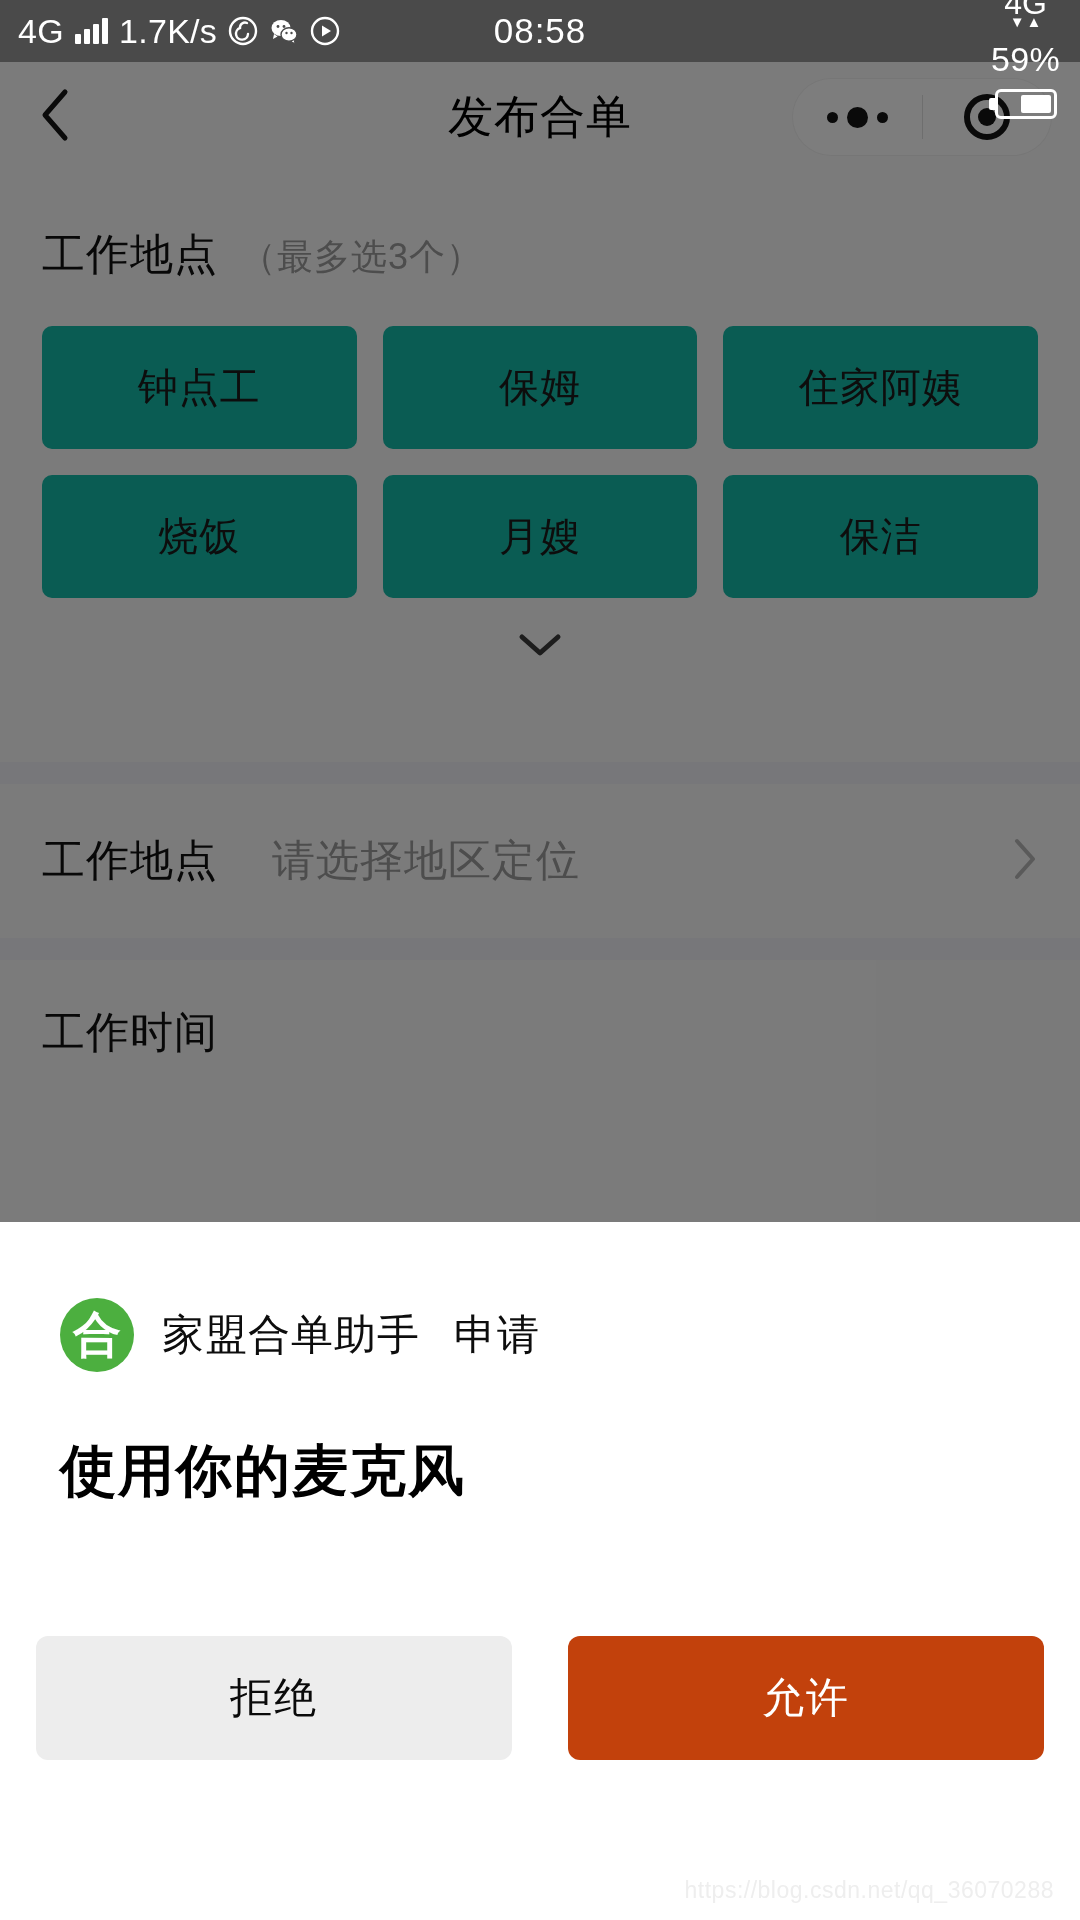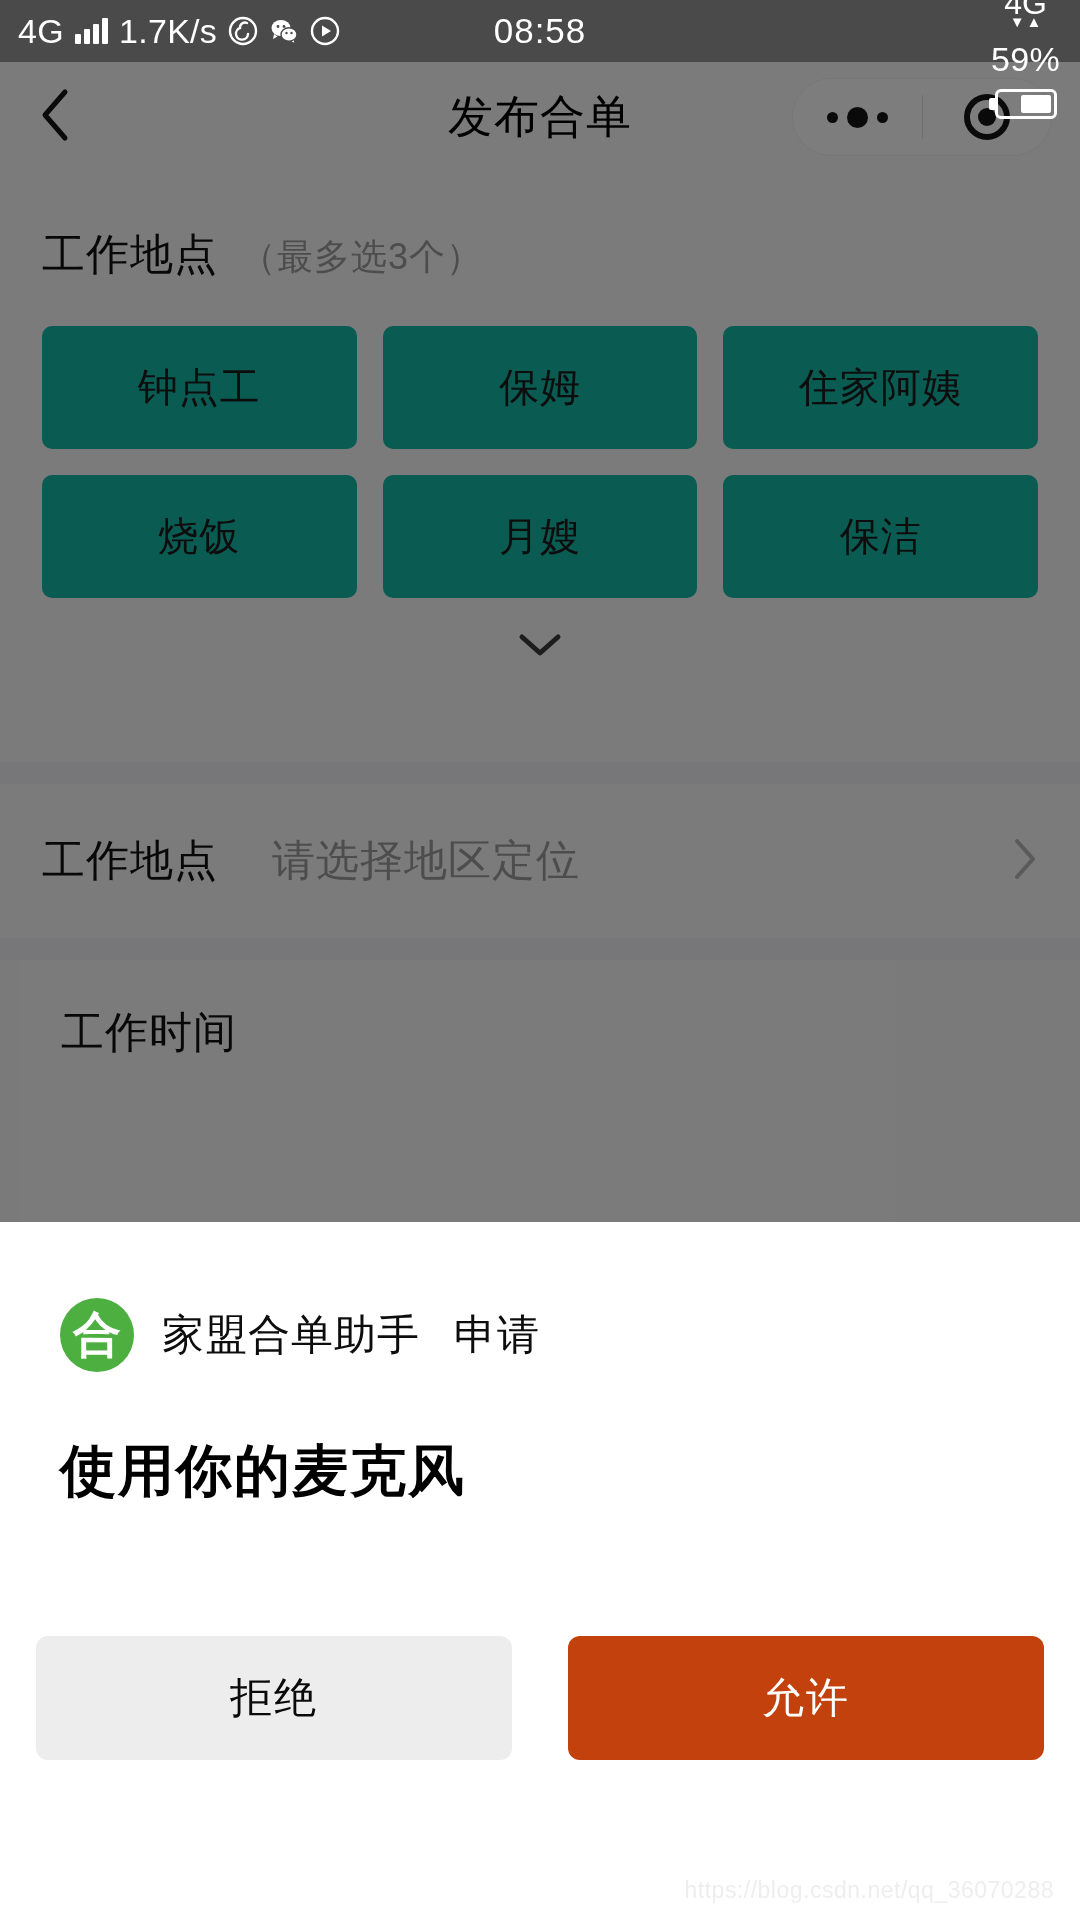--- a/index.html
+++ b/index.html
@@ -126,21 +126,21 @@
   #card-location { position:absolute; left:0; top:784px; width:1080px; height:154px; background:#f7f7f7; }
   .row {
     display:flex; align-items:center; height:154px; padding:0 42px;
   }
   .row-label { font-size:43px; color:#111; letter-spacing:1px; white-space:nowrap;text-align:center; }
   .row-value { font-size:43px; color:#9a9a9a; margin-left:54px; letter-spacing:1px; }
   .row-chevron { margin-left:auto; }
   .row-chevron svg { width:26px; height:44px; }
 
   
-  #card-time { position:absolute; left:0; top:960px; width:876px; height:262px; background:#f7f7f7;margin-left:19px; }
+  #card-time { position:absolute; left:0; top:960px; width:876px; height:262px; background:#f7f7f7; }
   .time-title { font-size:43px; color:#111; letter-spacing:1px; padding:44px 0 0 42px; }
   .time-placeholder { font-size:42px; color:#a2a2a2; letter-spacing:1px; padding:56px 0 0 42px; }
 
   
   #perm-sheet {
     position:absolute; left:0; top:1222px; width:1080px; height:698px;
     background:#ffffff; z-index:60;
   }
   #perm-app-row { display:flex; align-items:center; padding:76px 0 0 60px; }
   #perm-app-icon {

